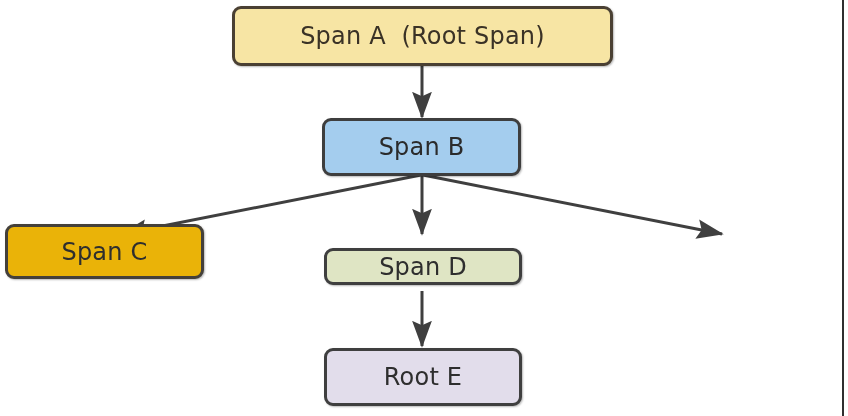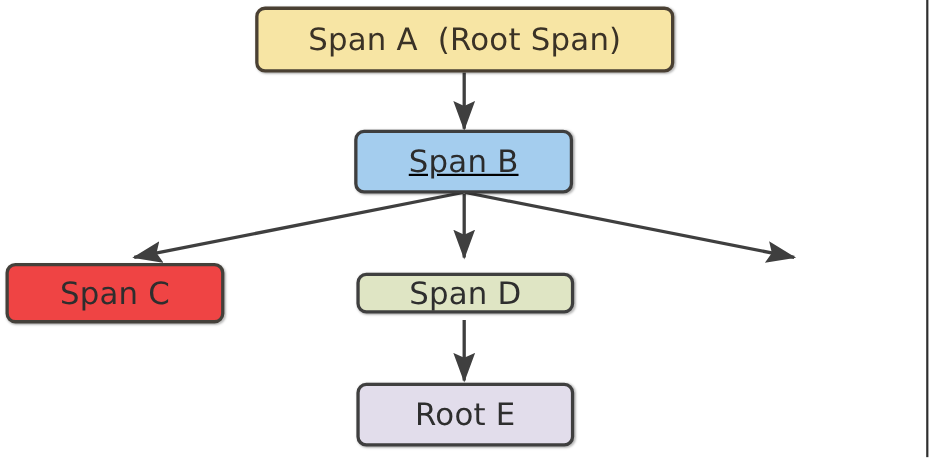--- a/index.html
+++ b/index.html
@@ -27,42 +27,41 @@
     box-sizing: border-box;
     display: flex;
     align-items: center;
     justify-content: center;
     border-radius: 9px;
     border: 3px solid #3f3f3f;
     box-shadow: 1px 1px 2px rgba(0,0,0,0.28);
     z-index: 5;
   }
   .node-label {
-    font-size: 28px;
+    font-size: 24px;
     letter-spacing: 0.2px;
     color: #2e2e2e;
     white-space: pre;
     line-height: 1;
   }
   #node-a {
     left: 232px; top: 6px; width: 381px; height: 60px;
     background: #f7e5a4;
     border-color: #4a4033;
   }
   #node-a .node-label { color: #3a3226; }
   #node-b {
     left: 322px; top: 118px; width: 199px; height: 58px;
     background: #a4cdee;
     border-color: #3e3e3e;
-    text-decoration: underline;
   }
   #node-b .node-label { color: #2b2b2b; }
   #node-c {
-    left: 5px; top: 239px; width: 199px; height: 55px;
-    background: #ef4444;
+    left: 5px; top: 224px; width: 199px; height: 55px;
+    background: #eab308;
     border-color: #44403a;
   }
   #node-d {
     left: 324px; top: 248px; width: 198px; height: 37px;
     background: #dfe5c4;
     border-color: #3f3f3f;
   }
   #node-e {
     left: 324px; top: 348px; width: 198px; height: 58px;
     background: #e2ddeb;

